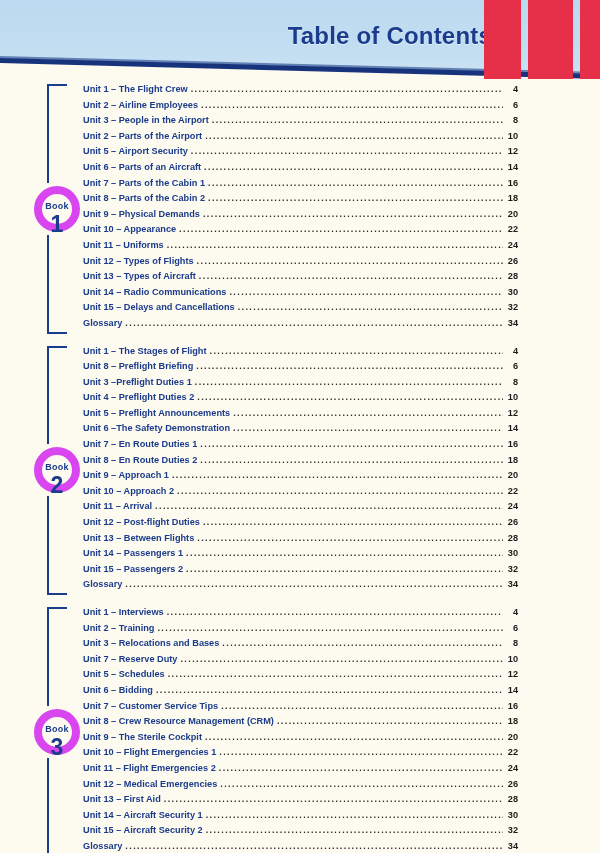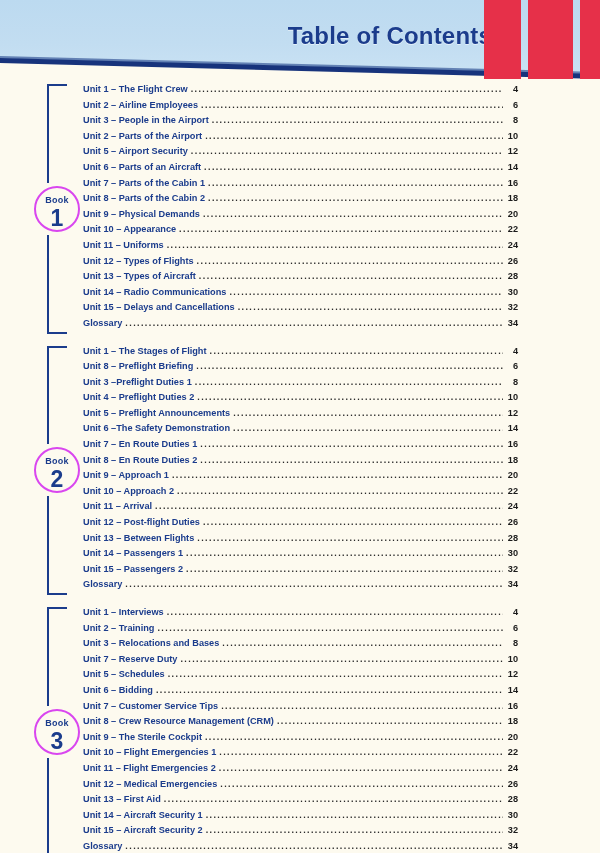--- a/index.html
+++ b/index.html
@@ -113,21 +113,21 @@
     background: #1B3C8C;
   }
 
   
   .badge {
     position: absolute;
     left: 34px;
     width: 46px;
     height: 46px;
     border-radius: 50%;
-    border: 2px solid #d946ef;
+    border: 8px solid #d946ef;
     background: #FDFAEF;
     box-sizing: border-box;
     text-align: center;
     color: #1B3C8C;
     z-index: 3;
   }
   .badge .badge-word {
     display: block;
     font-size: 9px;
     font-weight: bold;

